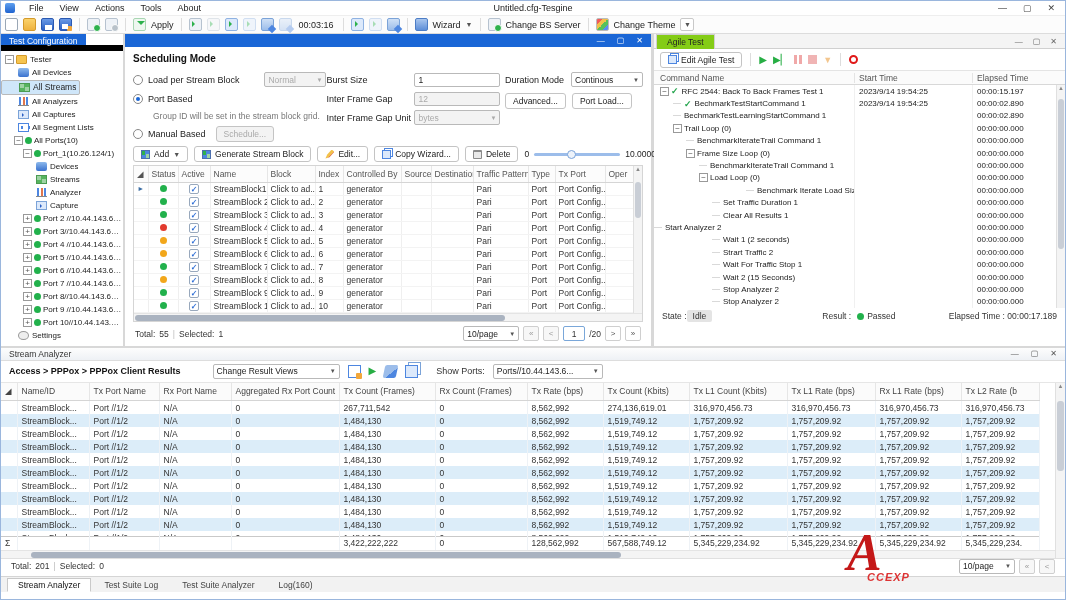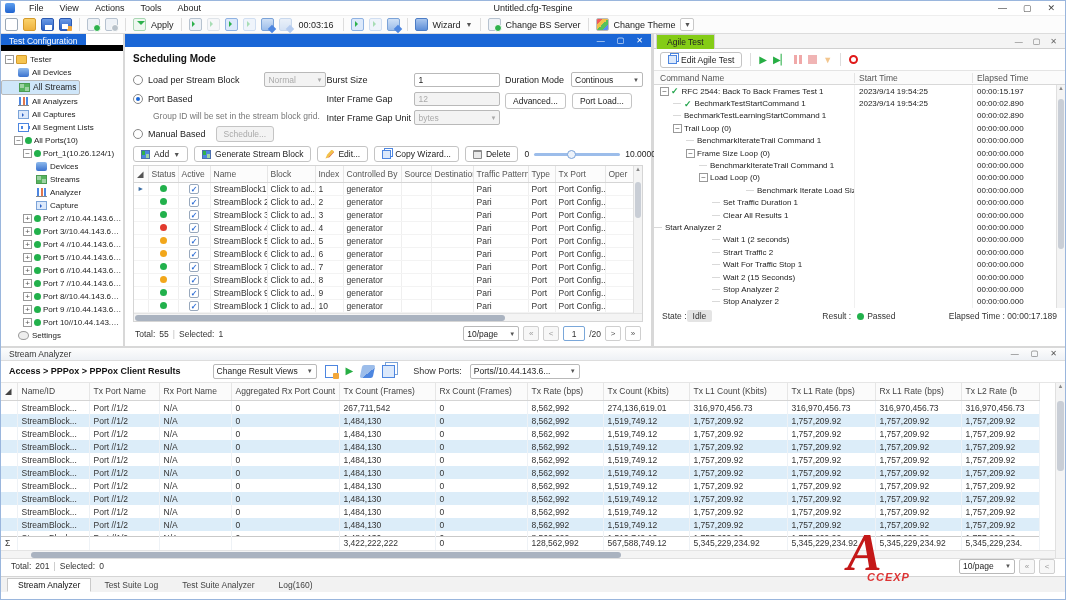--- a/index.html
+++ b/index.html
@@ -843,21 +843,21 @@
     <div class="bhdr">
       <span>Stream Analyzer</span>
       <span class="winbtns2">
         <span>—</span>
         <span>▢</span>
         <span>✕</span>
       </span>
     </div>
     <div class="btools">
       <span class="crumb">Access &gt; PPPox &gt; PPPox Client Results</span>
-      <span class="sel" style="width:104px;margin-left:24px">
+      <span class="sel" style="width:127px;margin-left:24px">
         <span class="sv">Change Result Views</span>
           <span class="sa">▼</span>
       </span>
       <span class="tico view"></span>
       <span class="tri play">▶</span>
       <span class="tico clear"></span>
       <span class="tico exp"></span>
       <span style="margin-left:10px">Show Ports:</span>
       <span class="sel" style="width:110px">
         <span class="sv">Ports//10.44.143.6...</span>

